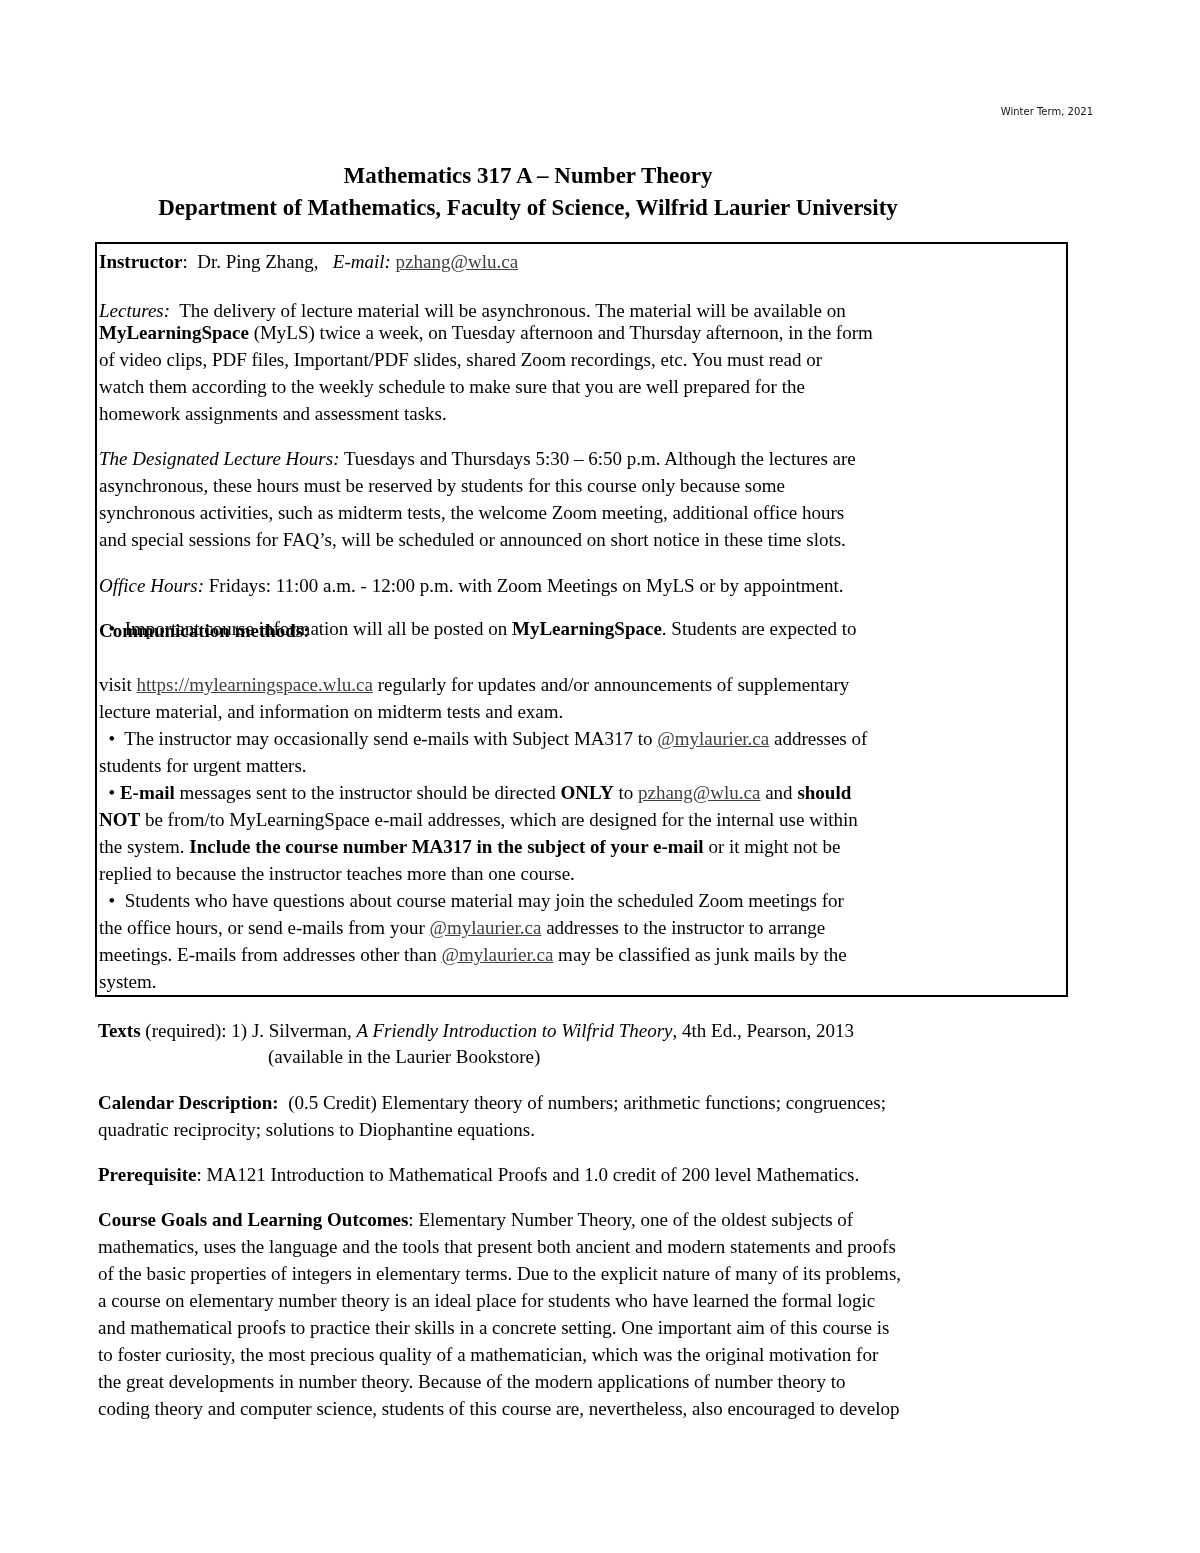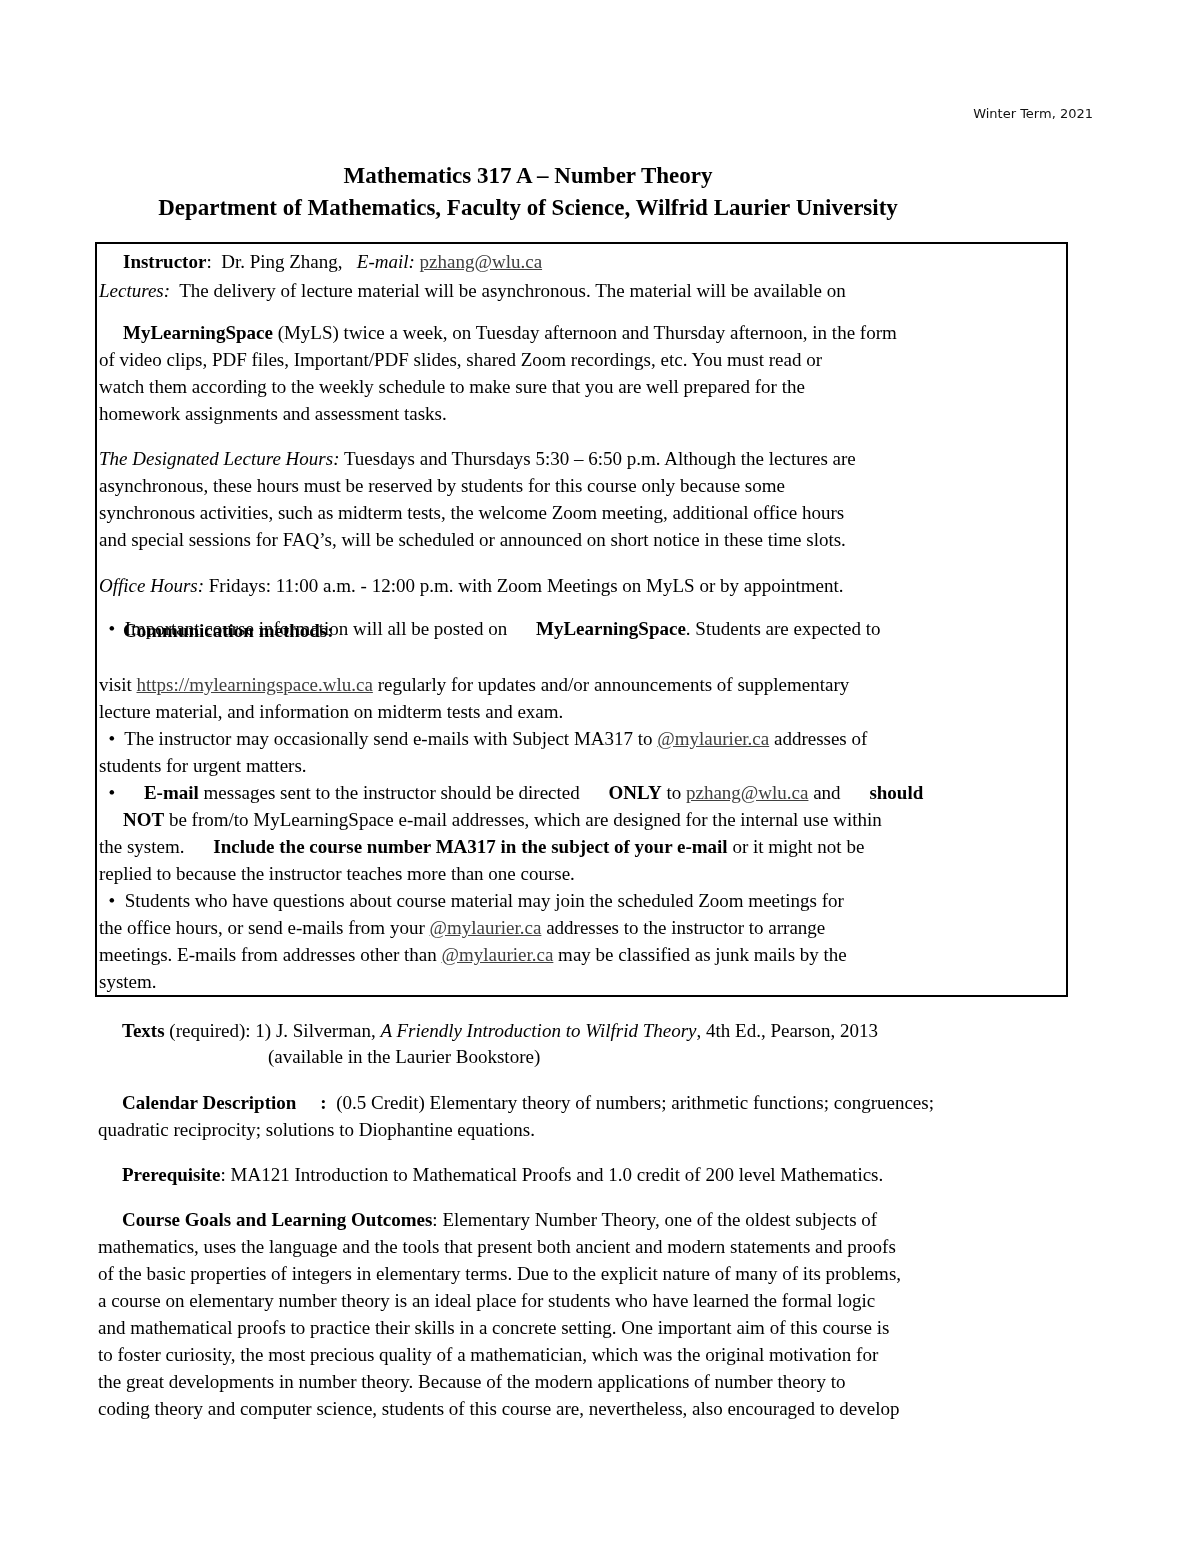--- a/index.html
+++ b/index.html
@@ -1,45 +1,45 @@
 <!DOCTYPE html>
 <html><head>
 <meta charset="utf-8">
 <style>
   html, body { margin:0; padding:0; background:#ffffff; }
   body { width:1200px; height:1553px; position:relative; overflow:hidden;
          font-family:"Liberation Serif", "DejaVu Serif", serif; color:#000; }
   .term { position:absolute; top:106px; right:107px; font-family:"DejaVu Sans", "Liberation Sans", sans-serif;
-          font-size:13px; color:#111; }
+          font-size:10px; color:#111; }
   .title { position:absolute; left:0; width:1056px; text-align:center; font-weight:bold; font-size:23px; }
   .t1 { top:163px; }
   .t2 { top:195px; }
   .box { position:absolute; left:95px; top:242px; width:973px; height:755px;
          border:2px solid #000; box-sizing:border-box; }
   .line { position:absolute; left:99px; font-size:19px; white-space:nowrap; line-height:22px; }
   .out { left:98px; }
   .ind { left:268px; }
   a, .link { color:#404040; text-decoration:underline; }
-  b { font-weight:bold;margin-left:24px; }
+  b { font-weight:bold; }
   i { font-style:italic; }
 </style>
 </head>
 <body>
 
 <div class="term">Winter Term, 2021</div>
 <div class="title t1">Mathematics 317 A – Number Theory</div>
 <div class="title t2">Department of Mathematics, Faculty of Science, Wilfrid Laurier University</div>
 
 <div class="box"></div>
 
 <div class="line" style="top:251px">
   <b>Instructor</b>:&nbsp; <span>Dr. Ping Zhang,</span>&nbsp;&nbsp; <i>E-mail</i><i>:</i> <a>pzhang@wlu.ca</a>
 </div>
 
-<div class="line" style="top:280px"><i>Lectures</i><i>:</i>&nbsp; <span>The delivery of lecture material will be asynchronous. The material will be available on</span></div>
+<div class="line" style="top:300px"><i>Lectures</i><i>:</i>&nbsp; <span>The delivery of lecture material will be asynchronous. The material will be available on</span></div>
 <div class="line" style="top:322px"><b>MyLearningSpace</b> <span>(MyLS) twice a week, on Tuesday afternoon and Thursday afternoon, in the form</span></div>
 <div class="line" style="top:349px">of video clips, PDF files, Important/PDF slides, shared Zoom recordings, etc. You must read or</div>
 <div class="line" style="top:376px">watch them according to the weekly schedule to make sure that you are well prepared for the</div>
 <div class="line" style="top:403px">homework assignments and assessment tasks.</div>
 
 <div class="line" style="top:448px"><i>The Designated Lecture Hours</i><i>:</i> <span>Tuesdays and Thursdays 5:30 – 6:50 p.m. Although the lectures are</span></div>
 <div class="line" style="top:475px">asynchronous, these hours must be reserved by students for this course only because some</div>
 <div class="line" style="top:502px">synchronous activities, such as midterm tests, the welcome Zoom meeting, additional office hours</div>
 <div class="line" style="top:529px">and special sessions for FAQ’s, will be scheduled or announced on short notice in these time slots.</div>
 

